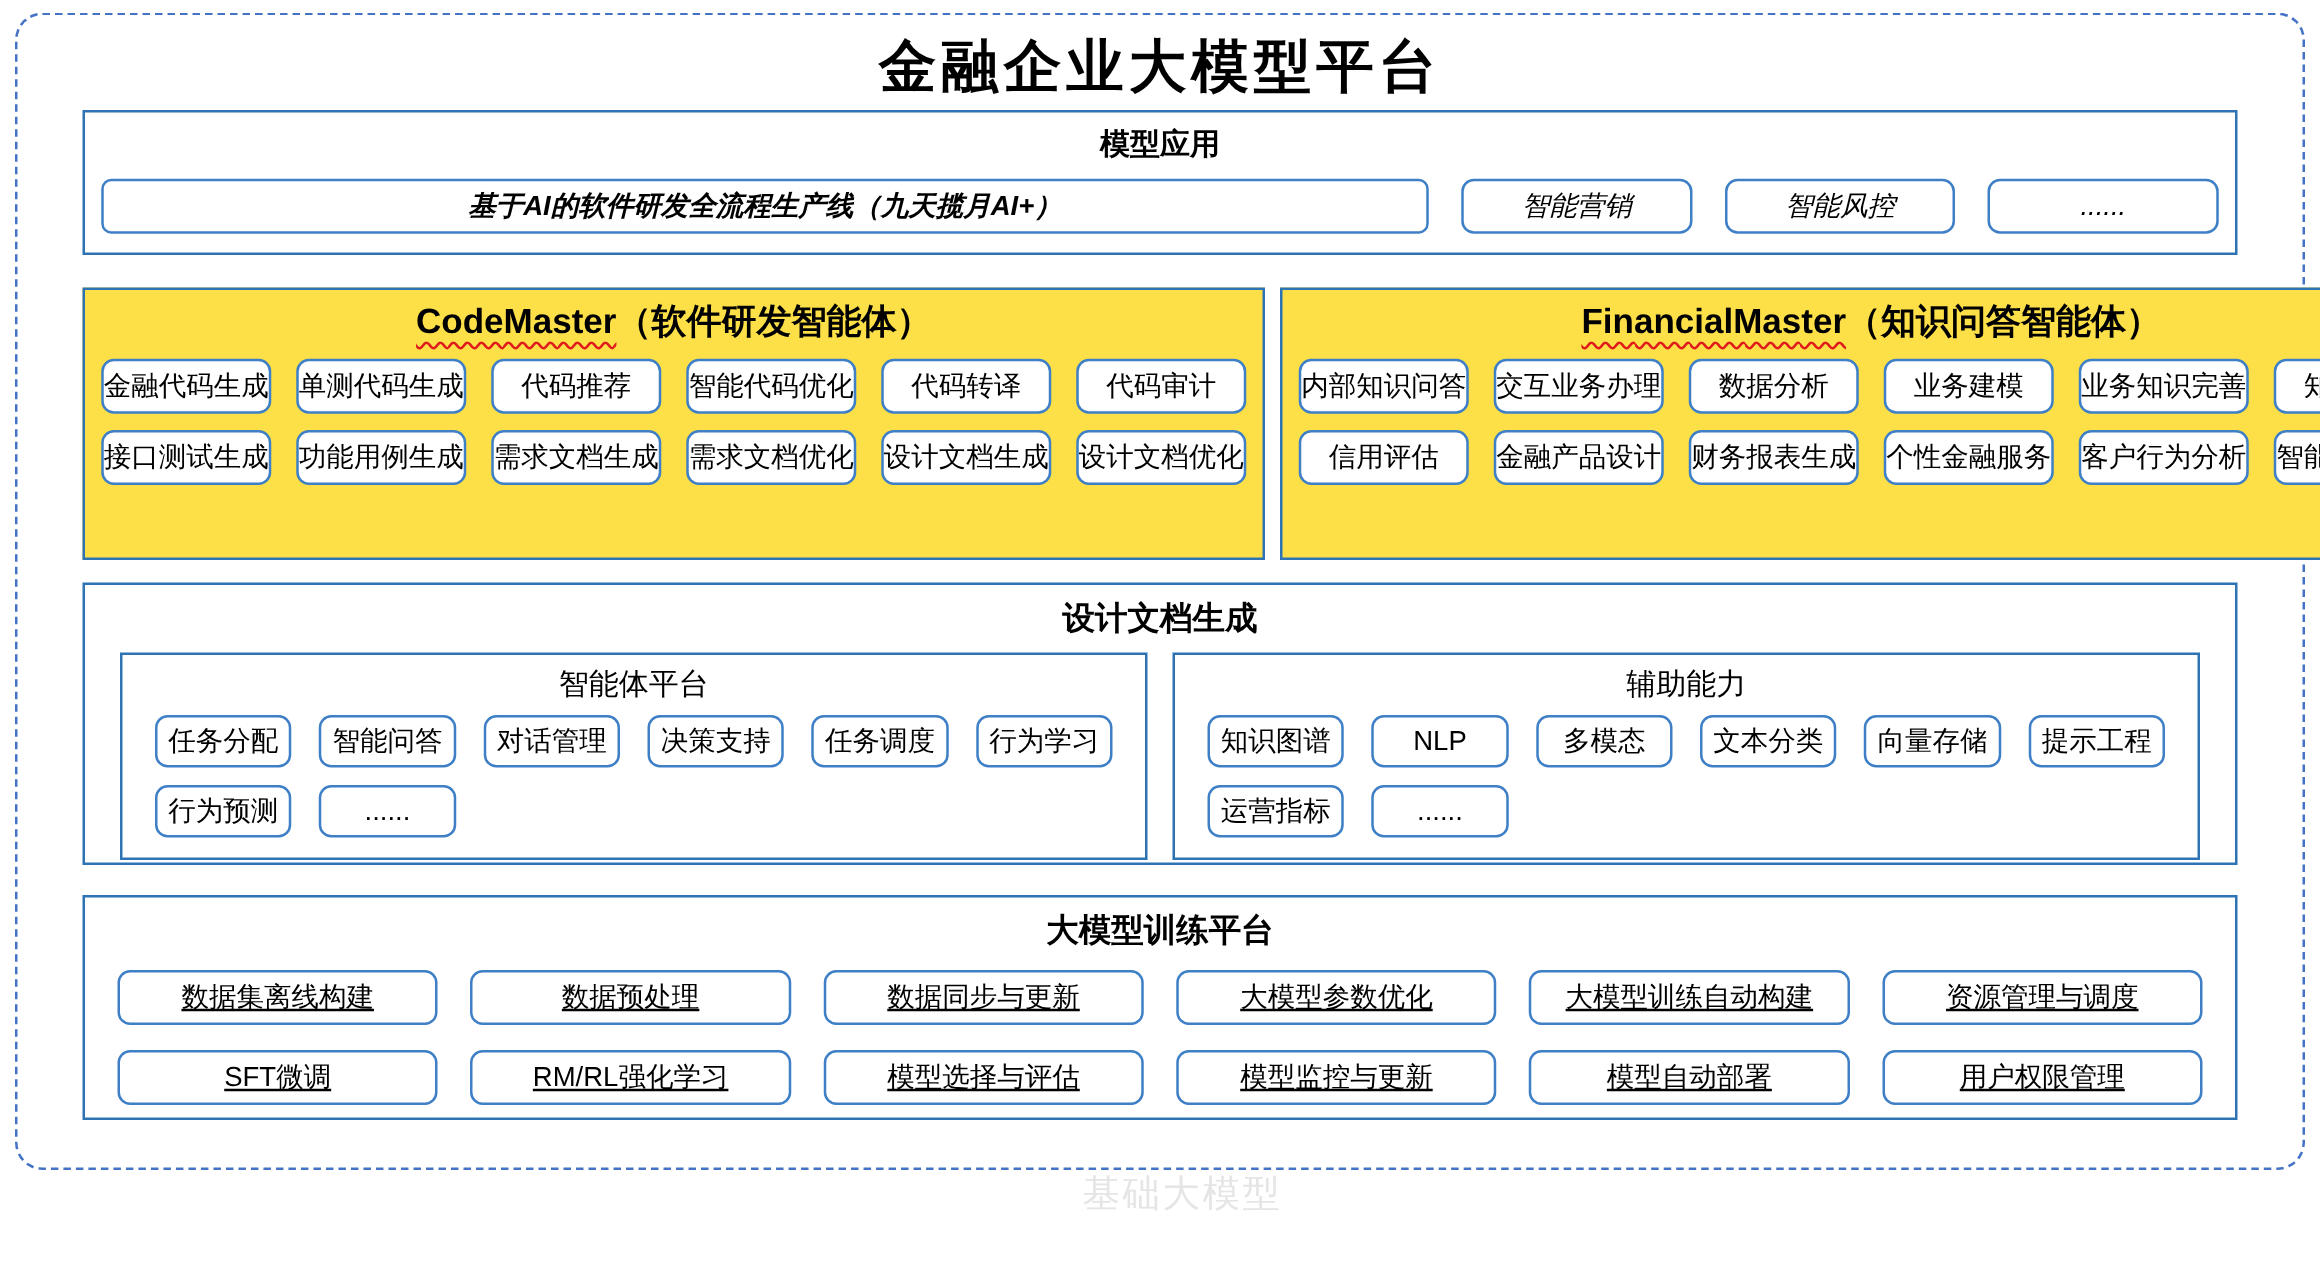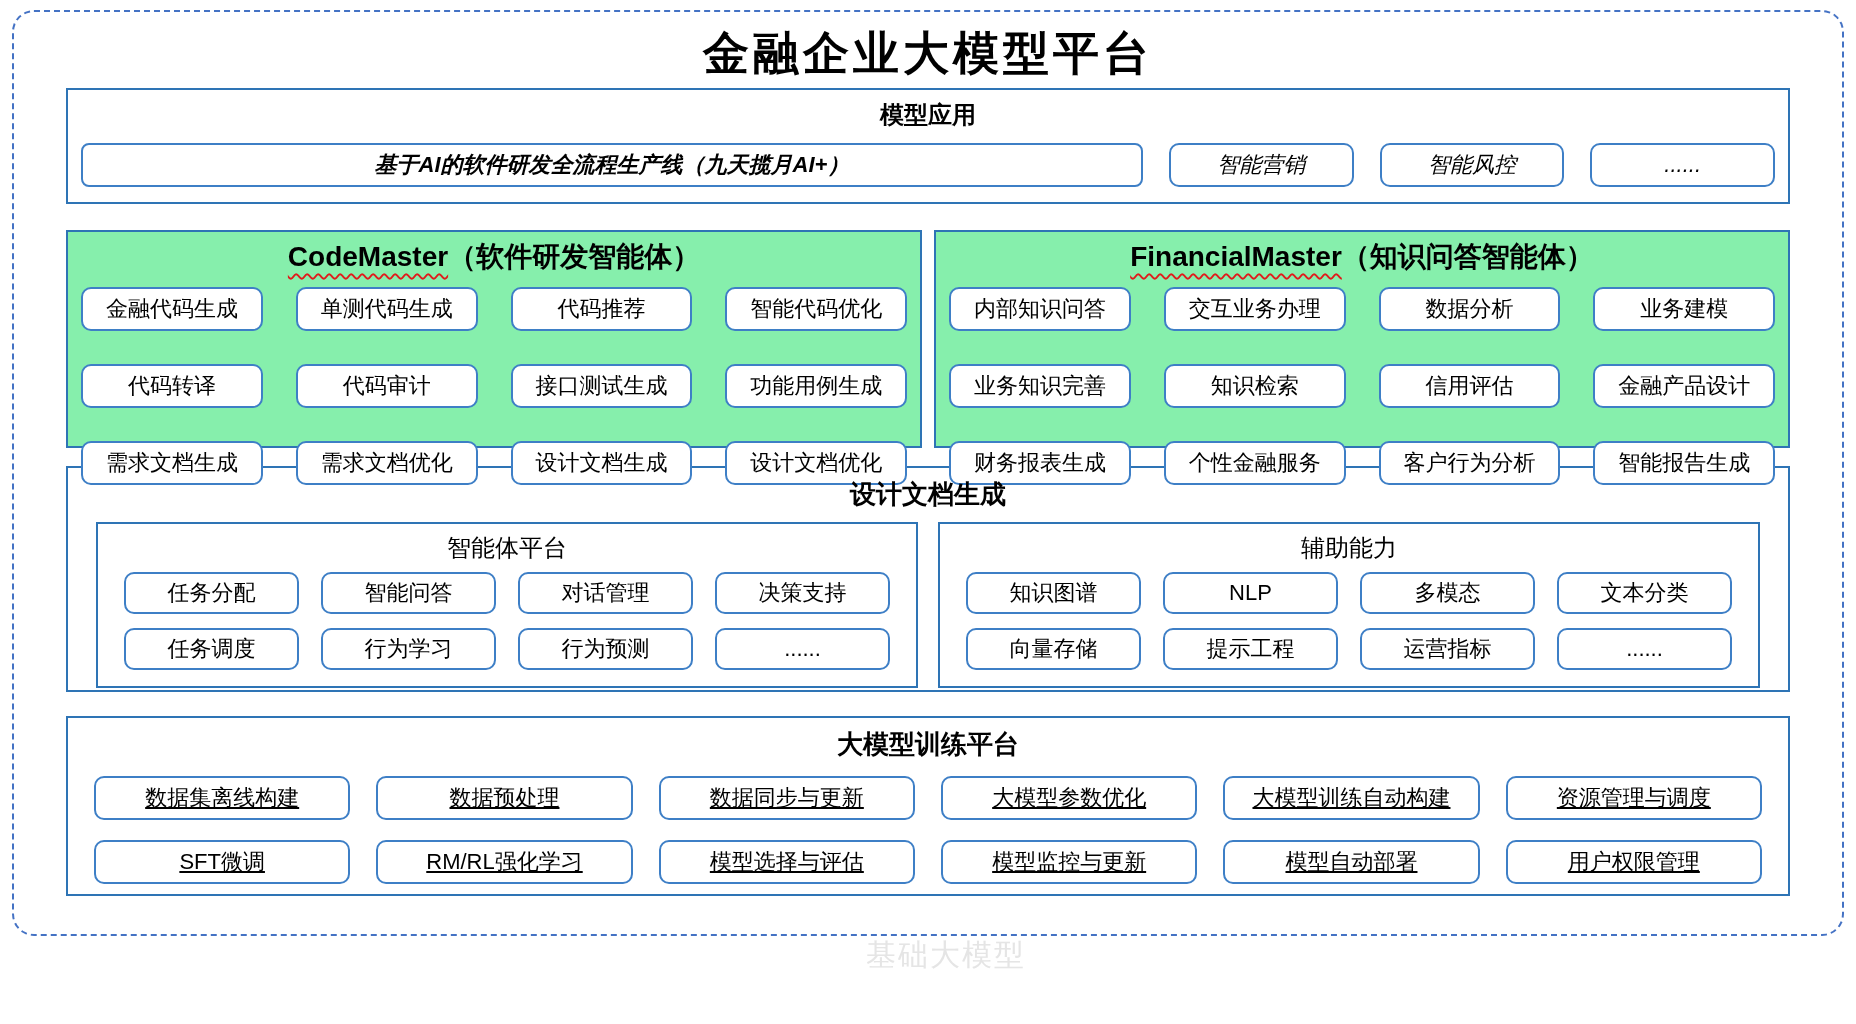--- a/index.html
+++ b/index.html
@@ -30,33 +30,33 @@
     font-size:22px;white-space:nowrap;background:#fff;}
 
   
   .sec-apps{margin-top:4px;height:116px;}
   .apps-row{display:flex;gap:26px;padding:12px 13px 0 13px;font-style:italic;}
   .app-main{flex:0 0 1062px;font-weight:bold;border-radius:8px;}
   .app-small{flex:1;}
 
   
   .agents-row{display:flex;gap:12px;margin-top:26px;height:218px;}
-  .agent-panel{flex:1;border:2px solid var(--c-dark);background:#86efac;}
+  .agent-panel{flex:1;border:2px solid var(--c-dark);background:#fde047;}
   .agent-title{text-align:center;font-weight:bold;font-size:28px;padding-top:7px;line-height:36px;}
   .squiggle{text-decoration:underline;text-decoration-style:wavy;
     text-decoration-color:var(--c-red);text-decoration-thickness:2px;text-underline-offset:7px;}
-  .agent-grid{display:grid;grid-template-columns:repeat(4,1fr);
-    column-gap:20px;row-gap:13px;padding:12px 13px 0 13px;gap:33px;}
+  .agent-grid{display:grid;grid-template-columns:repeat(6,1fr);
+    column-gap:20px;row-gap:13px;padding:12px 13px 0 13px;}
 
   
   .sec-runtime{margin-top:18px;height:226px;}
   .runtime-row{display:flex;gap:20px;padding:10px 28px 0 28px;}
   .sub-panel{flex:1;border:2px solid var(--c-dark);height:166px;background:#fff;}
   .sub-title{text-align:center;font-size:24px;padding-top:8px;line-height:32px;}
-  .sub-grid{display:grid;grid-template-columns:repeat(4,1fr);
+  .sub-grid{display:grid;grid-template-columns:repeat(6,1fr);
     column-gap:22px;row-gap:14px;padding:8px 26px 0 26px;}
   .sub-grid .chip{height:42px;}
 
   
   .sec-training{margin-top:24px;height:180px;}
   .train-grid{display:grid;grid-template-columns:repeat(6,1fr);
     column-gap:26px;row-gap:20px;padding:14px 26px 0 26px;text-decoration:underline;}
 
   
   .foundation{position:absolute;left:36px;right:0;top:955px;bottom:0;

